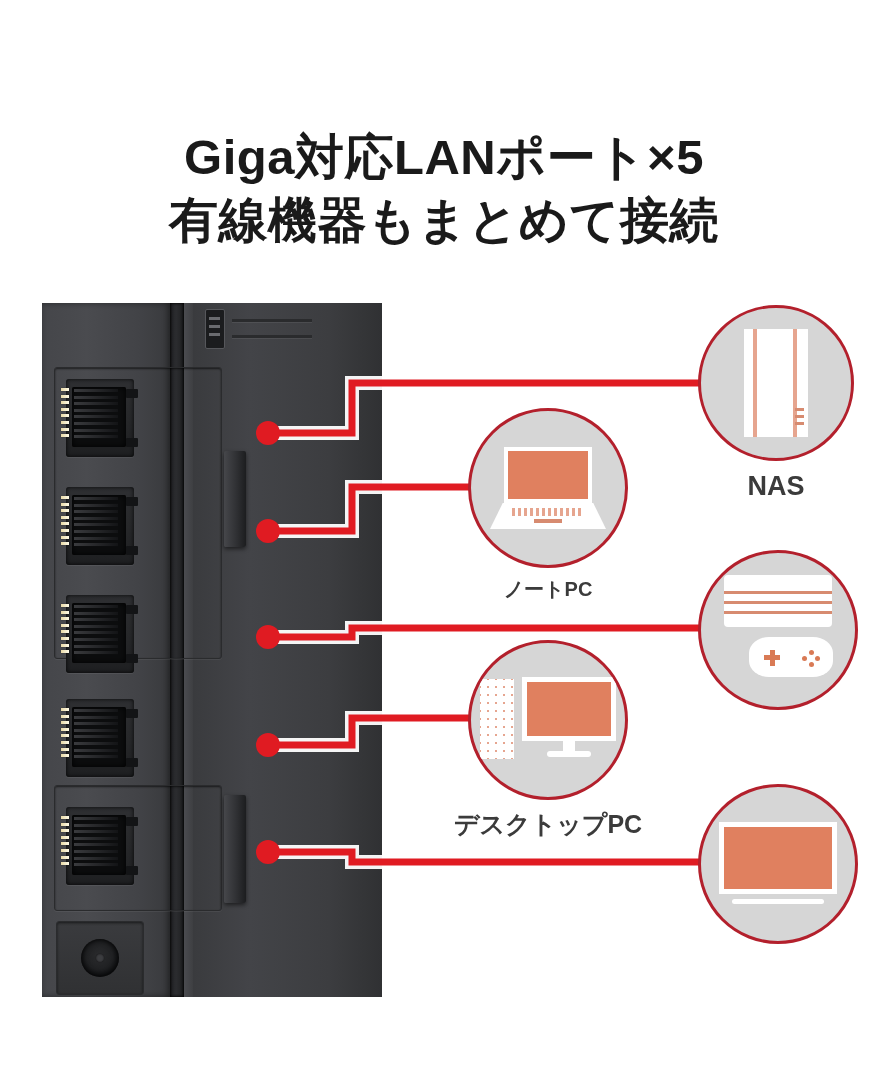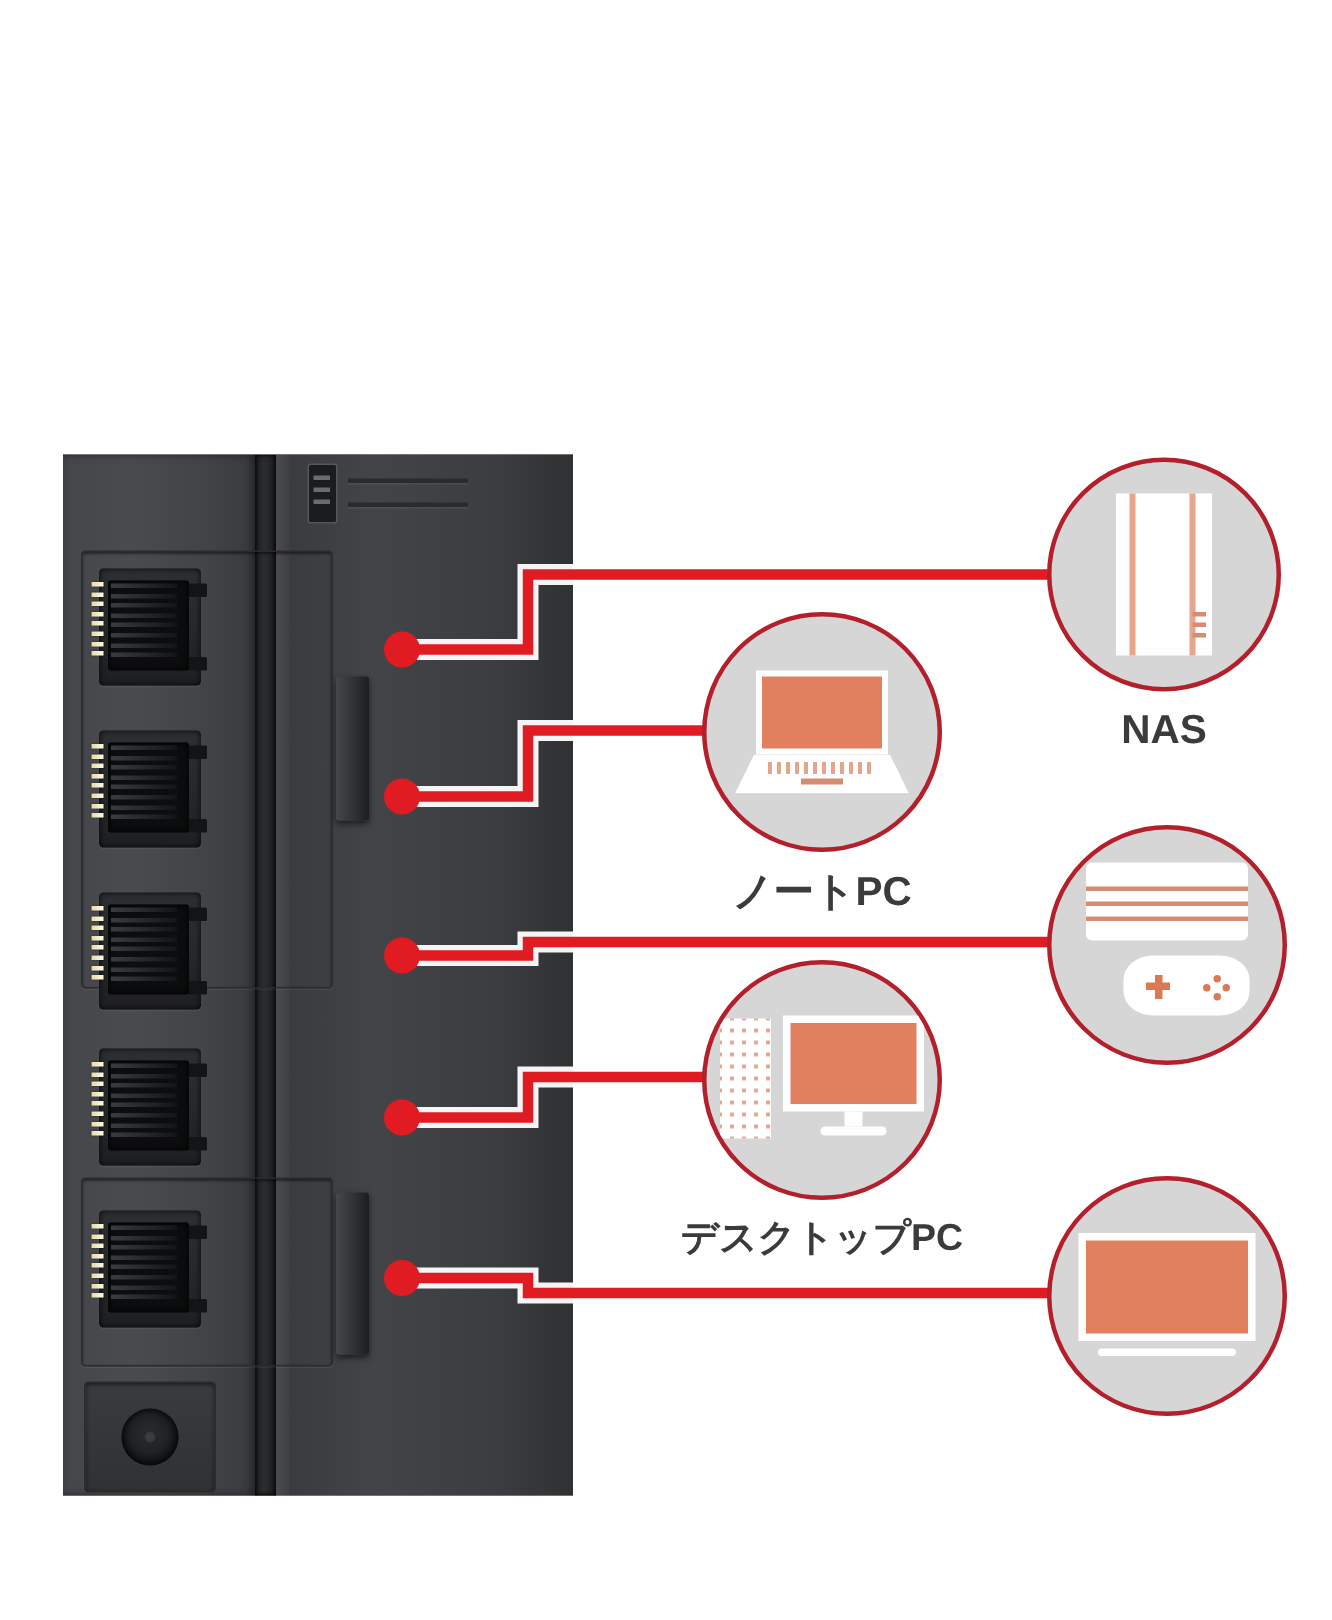--- a/index.html
+++ b/index.html
@@ -229,20 +229,24 @@
   .g-tv{position:absolute;left:50%;top:50%;transform:translate(-50%,-50%);width:118px;height:84px;}
   .g-tv .frame{position:absolute;left:0;top:0;width:118px;height:72px;background:#ffffff;padding:5px;box-sizing:border-box;}
   .g-tv .tscr{width:100%;height:100%;background:#e0805f;}
   .g-tv .stand{position:absolute;left:13px;bottom:2px;width:92px;height:5px;background:#ffffff;border-radius:3px;}
 </style>
 </head>
 <body>
 
 <div id="stage">
 
+  <div class="headline">
+    <span class="ln ln1">Giga対応LANポート×5</span>
+    <span class="ln ln2">有線機器もまとめて接続</span>
+  </div>
 
   <div class="photo">
     <div class="plastic"></div>
     <div class="faceL"></div>
     <div class="seam"></div>
     <div class="seam2"></div>
     <div class="bay"></div>
 
     <div class="topslot" style="left:163px;top:6px;">
       <i></i>
@@ -453,21 +457,21 @@
     <div class="disc" style="width:160px;height:160px;">
       <div class="g-lap">
         <div class="lid">
             <div class="scr"></div>
           </div>
         <div class="base"></div>
         <div class="keys"></div>
         <div class="trk"></div>
       </div>
     </div>
-    <div class="caption" style="top:168px;font-size:27px;">ノートPC</div>
+    <div class="caption" style="top:168px;font-size:20px;">ノートPC</div>
   </div>
 
   <div class="bubble" style="left:698px;top:550px;width:160px;height:218px;">
     <div class="disc" style="width:160px;height:160px;">
       <div class="g-gam">
         <div class="box">
             <div class="st s1"></div>
             <div class="st s2"></div>
             <div class="st s3"></div>
           </div>

